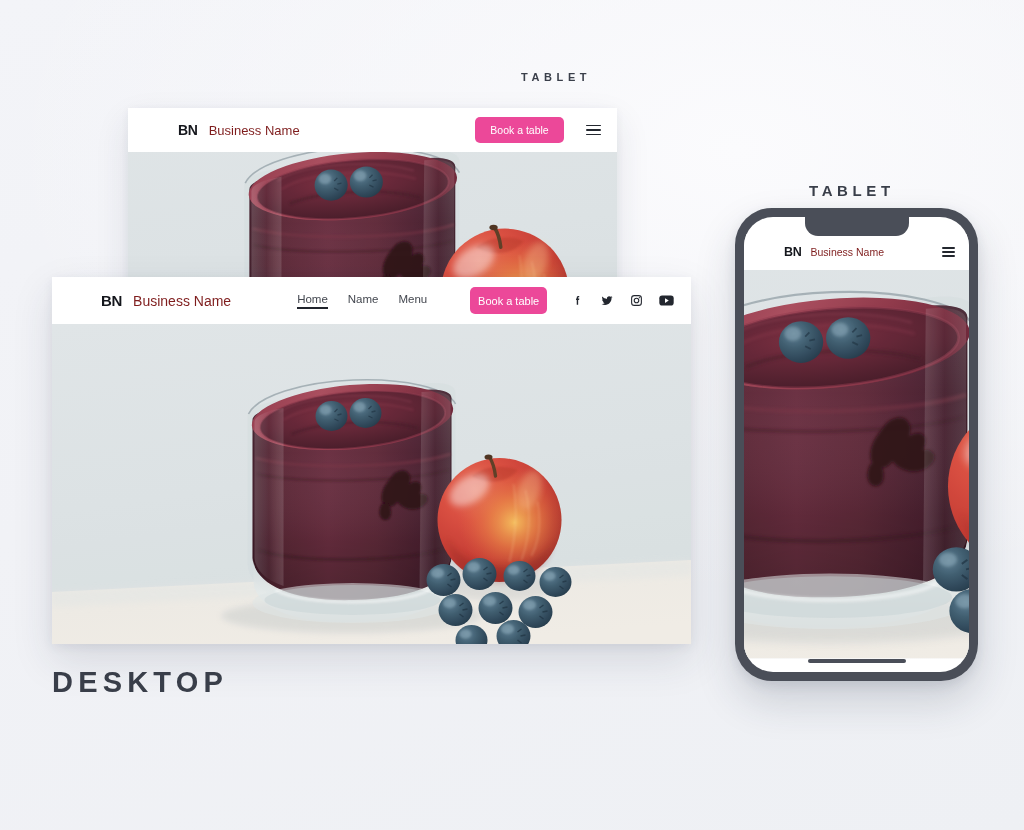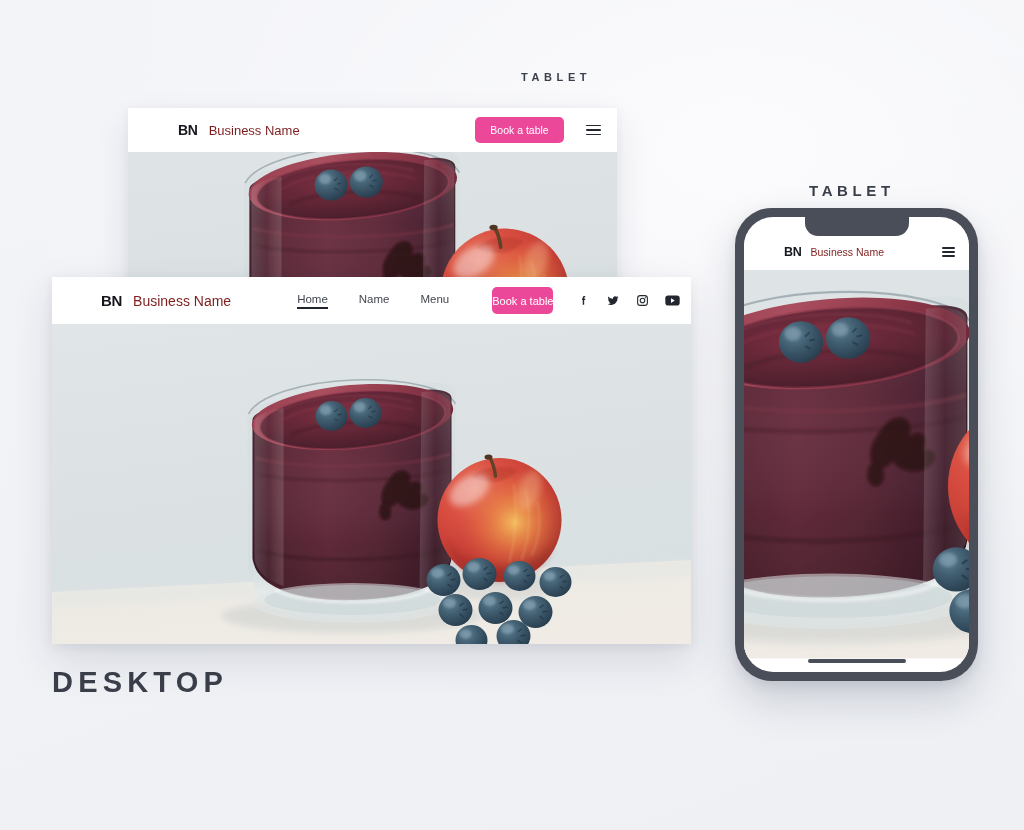--- a/index.html
+++ b/index.html
@@ -96,21 +96,21 @@
     background: #fff;
     overflow: hidden;
     display: flex;
     flex-direction: column;
     box-shadow: 0 16px 38px rgba(40,48,70,0.13), 0 3px 10px rgba(40,48,70,0.07);
     z-index: 3;
   }
   #desktop-frame .site-header { height: 47px; padding: 0 17px 0 25px; }
   #desktop-frame .brand-mark { font-size: 15px; }
   #desktop-frame .brand-name { font-size: 14px; margin-left: 11px; }
-  #desktop-frame .nav-links { margin-left: 66px; gap: 31px; font-size: 11.5px; }
+  #desktop-frame .nav-links { margin-left: 66px; gap: 20px; font-size: 11.5px; }
   #desktop-frame .cta-btn { margin-left: 43px; width: 95px; height: 27px; font-size: 11px; }
   #desktop-frame .socials { margin-left: 24px; gap: 16px; }
 
   
   #tablet-frame {
     position: absolute;
     left: 128px; top: 108px;
     width: 489px; height: 313px;
     background: #fff;
     overflow: hidden;

